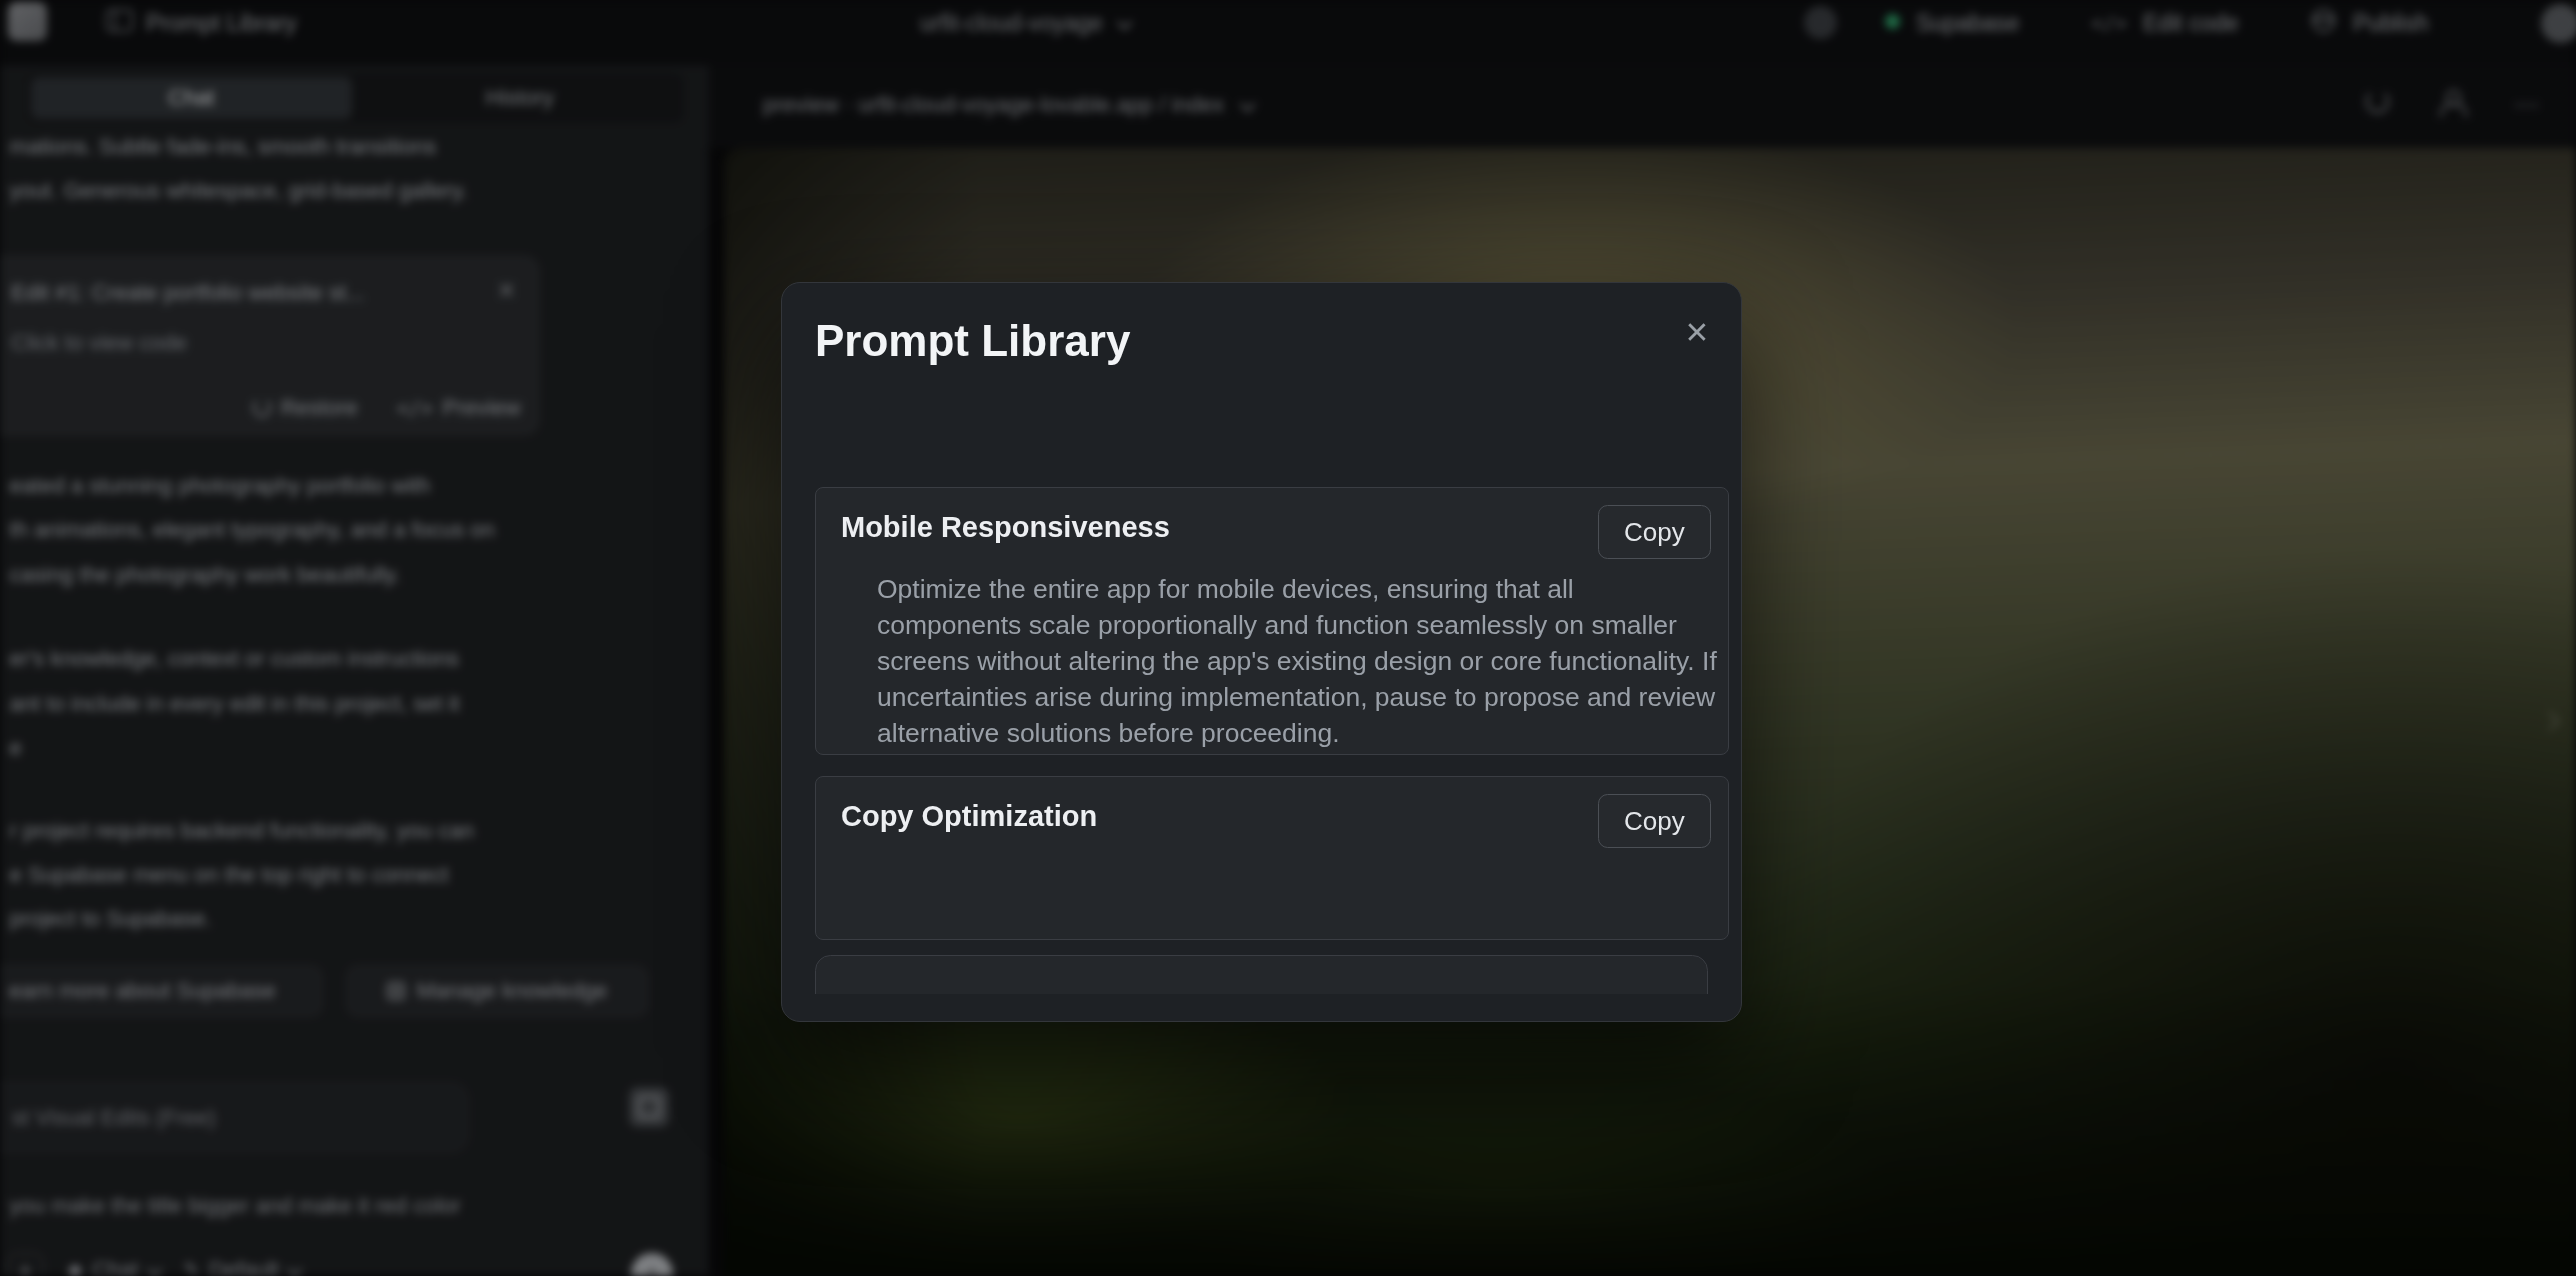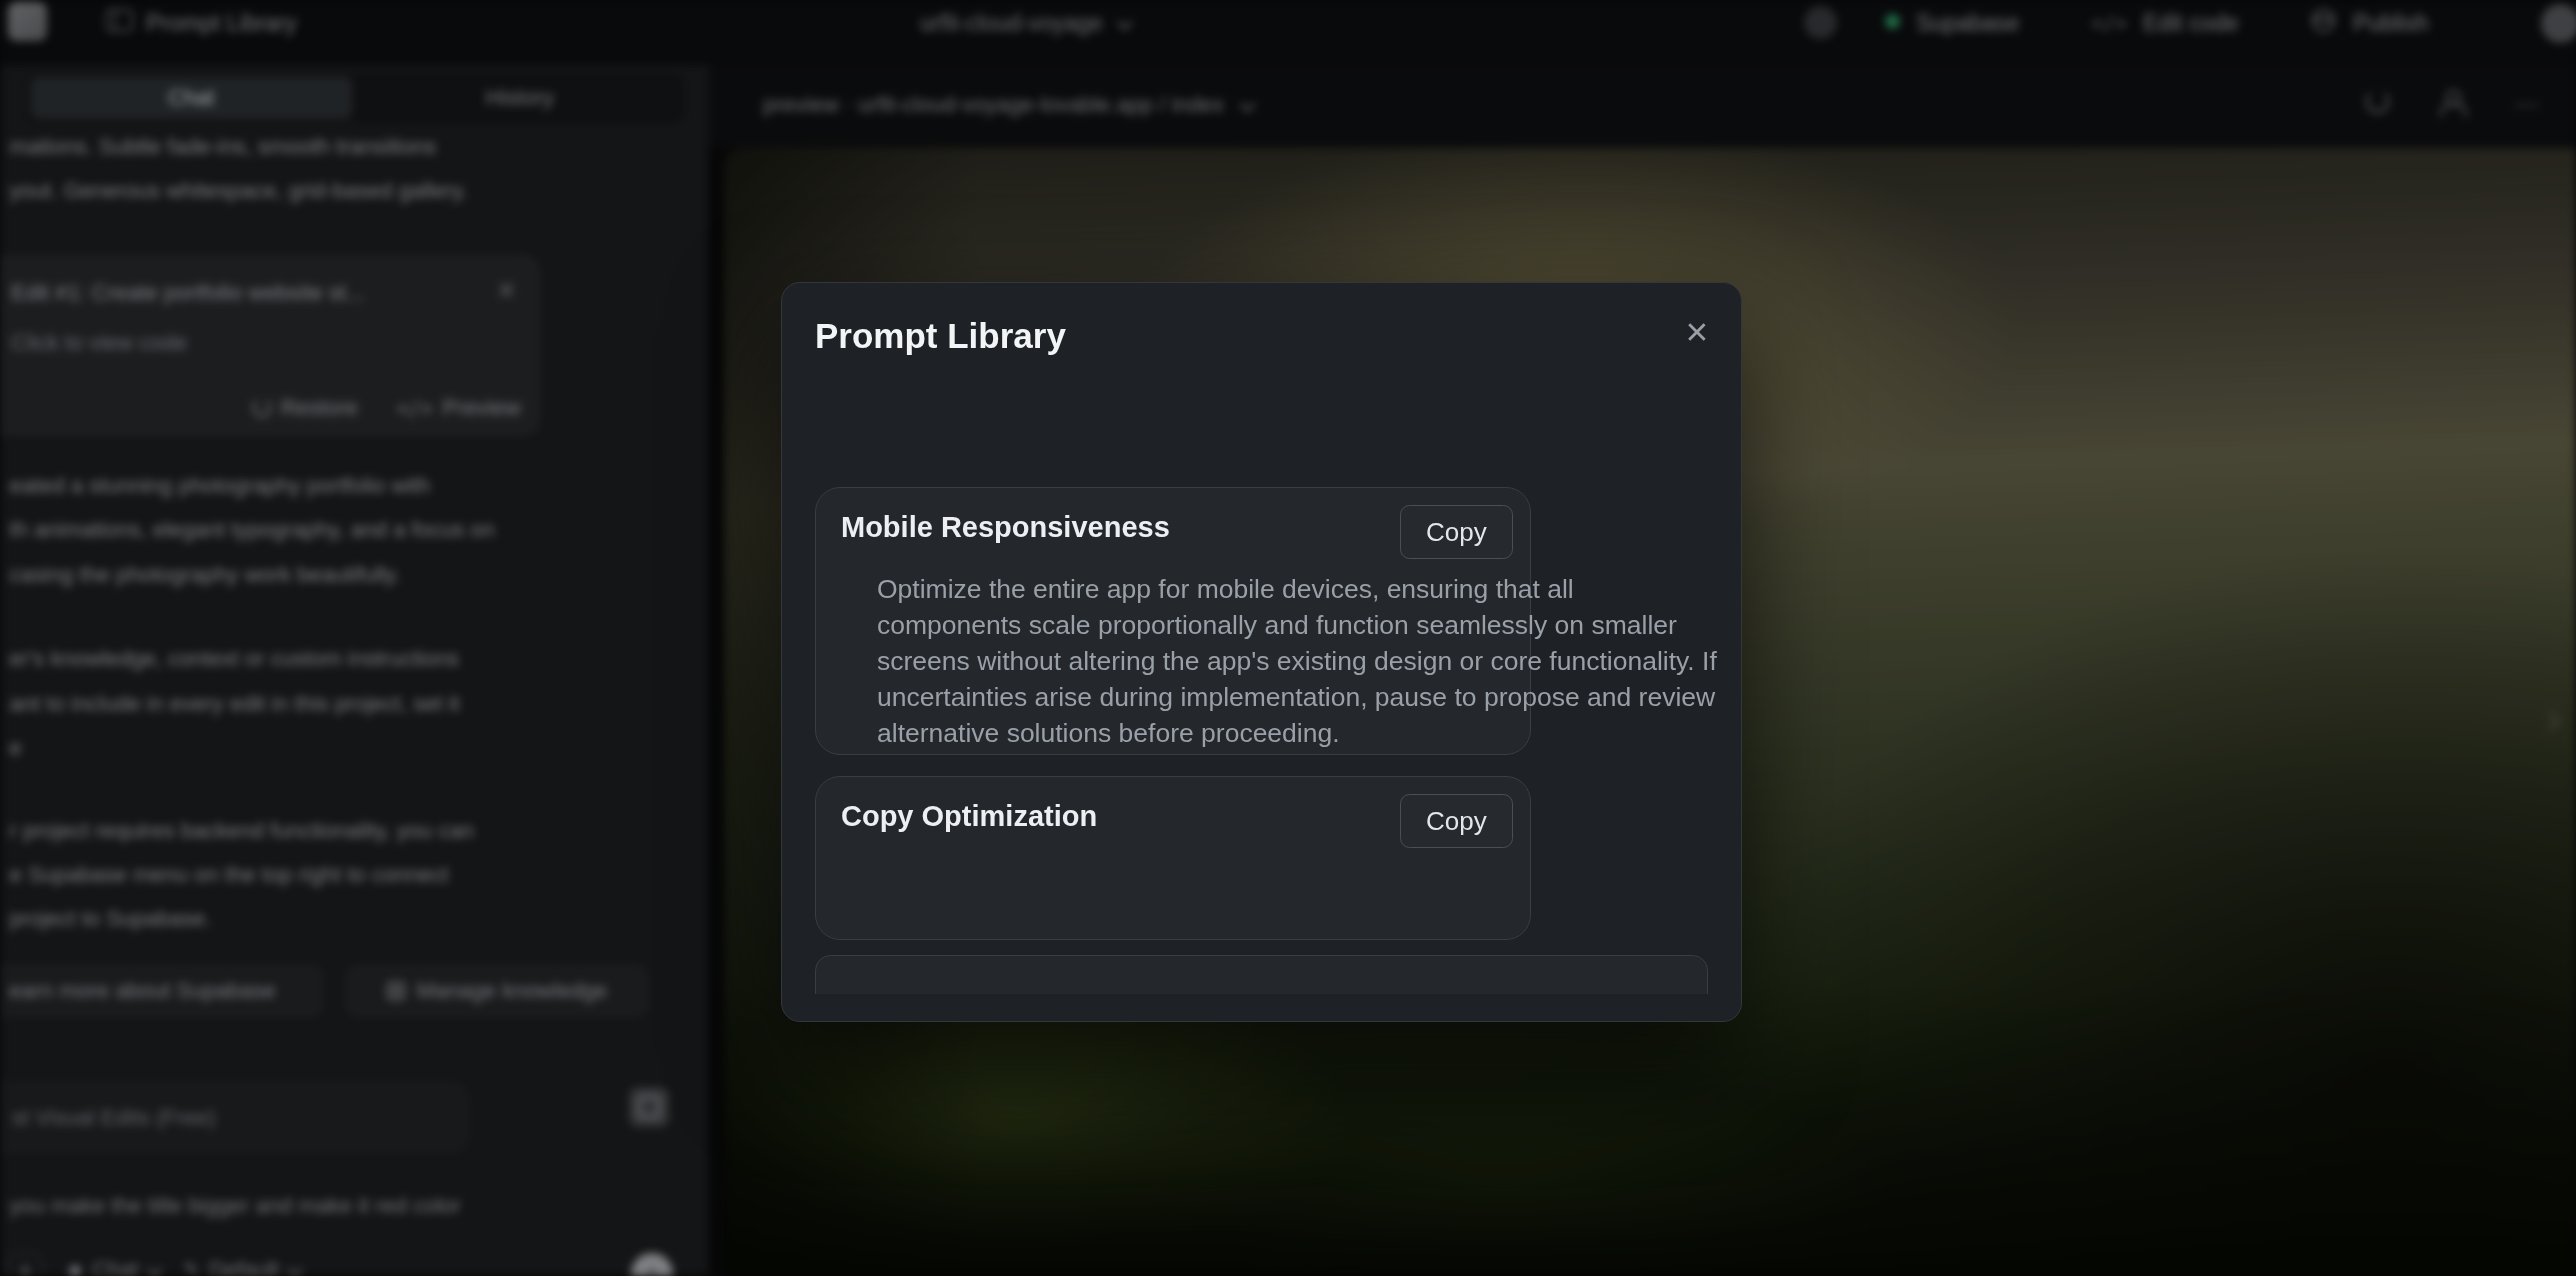--- a/index.html
+++ b/index.html
@@ -74,27 +74,27 @@
                       radial-gradient(ellipse 30% 14% at 42% 92%,rgba(74,94,36,0.5),rgba(0,0,0,0) 70%);}
   .pv-vig{background:linear-gradient(0deg,rgba(4,7,2,0.85),rgba(0,0,0,0) 26%),
                      linear-gradient(90deg,rgba(6,8,4,0.5),rgba(0,0,0,0) 14%);}
   .edge-chev{position:absolute;left:2543px;top:714px;color:rgba(210,210,195,0.4);}
   .edge-chev .chev{width:14.4px;height:14.4px;border-width:2.9px;}
 
   
   .overlay{position:absolute;inset:0;background:rgba(0,0,0,0.32);z-index:5;}
   .modal{position:absolute;left:781px;top:282px;width:961px;height:740px;z-index:10;background:#1e2125;
          border:1px solid #33363b;border-radius:19px;box-shadow:0 39px 106px rgba(0,0,0,0.65);overflow:hidden;}
-  .m-title{position:absolute;left:33px;top:33px;font-size:35px;font-weight:600;color:#f2f4f6;}
+  .m-title{position:absolute;left:33px;top:33px;font-size:44px;font-weight:600;color:#f2f4f6;}
   .m-close{position:absolute;right:27px;top:23px;font-size:39px;color:#9aa0a7;line-height:1;padding:5.8px;cursor:default;}
   .m-search{position:absolute;left:33px;top:101px;width:895px;height:69px;background:#1a1d21;
             border:1.5px solid #46494f;border-radius:11.6px;color:#e8eaed;font-size:27px;padding:0 25px;outline:none;
             font-family:"Liberation Sans","DejaVu Sans",sans-serif;}
   .m-search::placeholder{color:#878c93;}
-  .prompt-card{position:absolute;left:33px;width:716px;background:#24272b;border:1px solid #3a3d43;border-radius:25px;}
+  .prompt-card{position:absolute;left:33px;width:914px;background:#24272b;border:1px solid #3a3d43;border-radius:8px;}
   .pc-title{position:absolute;left:25px;top:23px;font-size:29px;font-weight:600;color:#edeff2;}
   .pc-copy{position:absolute;right:17.3px;top:17.3px;padding:10.6px 25px;font-size:26px;color:#e3e6ea;
            background:#26292d;border:1px solid #4b4f55;border-radius:9.6px;}
   .pc-body{position:absolute;left:25px;width:847px;font-size:26.5px;line-height:36px;color:#9aa0a8;}
   .card3-clip{position:absolute;left:33px;top:672px;width:893px;height:39px;overflow:hidden;}
   .card3{width:893px;height:77px;background:#24272b;border:1px solid #3a3d43;border-radius:15.4px;}
 </style>
 </head>
 <body>
 

